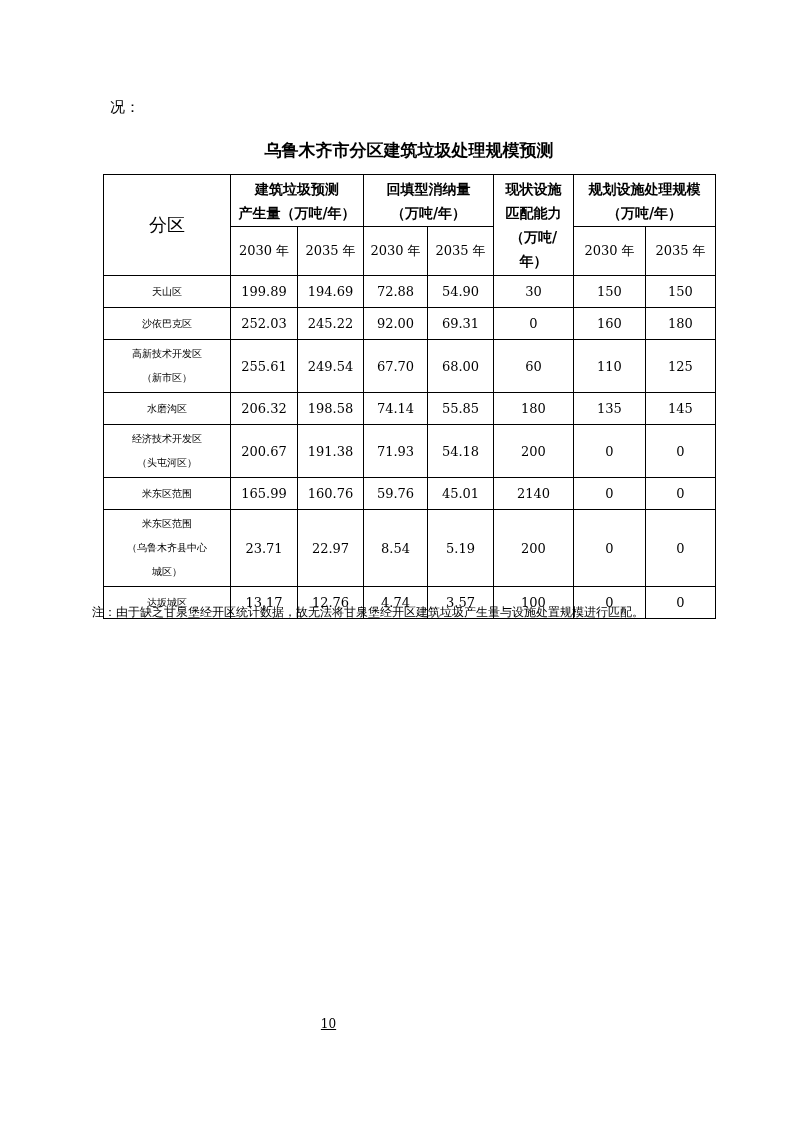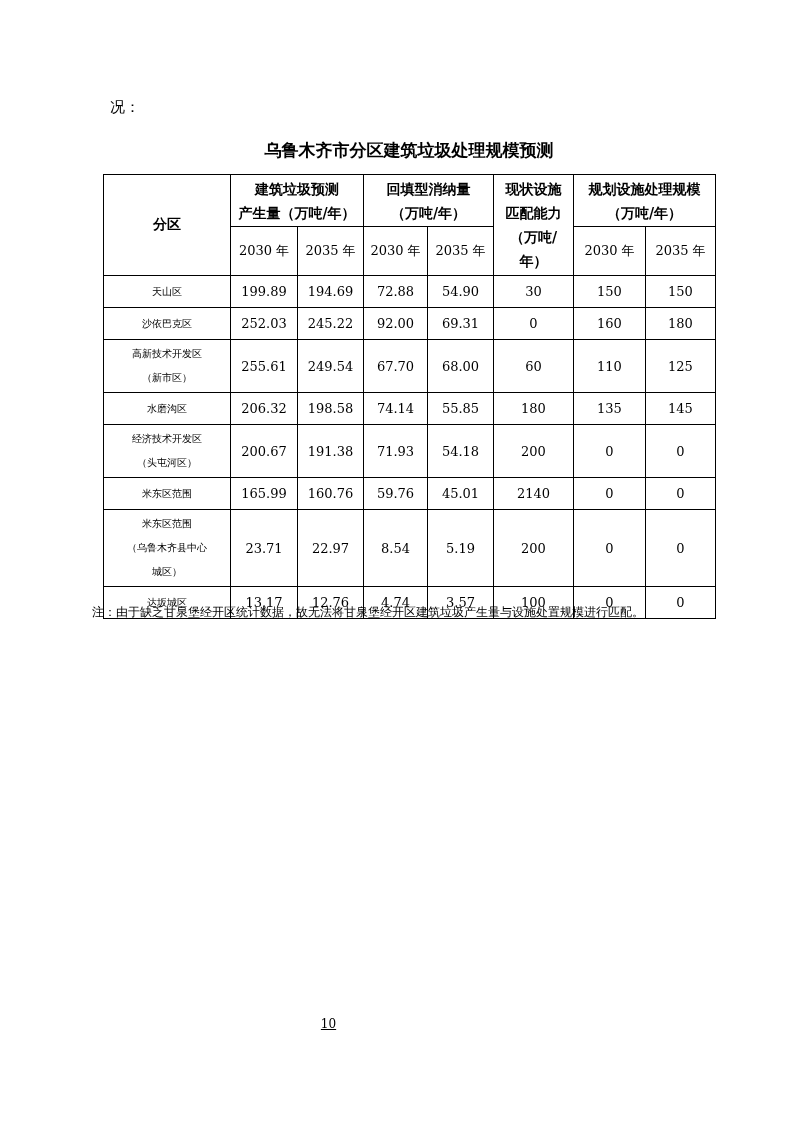--- a/index.html
+++ b/index.html
@@ -47,22 +47,22 @@
   }
   table.forecast thead tr.group-row { height: 52px; }
   table.forecast thead tr.year-row  { height: 49px; }
   table.forecast thead th.group {
     font-weight: bold;
     font-size: 14px;
     line-height: 24px;
     margin-left: 40px;
   }
   table.forecast thead th.district-head {
-    font-weight: bold;
-    font-size: 14px;
+    font-weight: normal;
+    font-size: 18px;
   }
   table.forecast thead th.year-cell {
     font-weight: normal;
     font-size: 13px;
   }
   table.forecast tbody tr { height: 32px; }
   table.forecast tbody td.district {
     font-size: 10px;
     line-height: 24px;
     padding: 2px 0;

